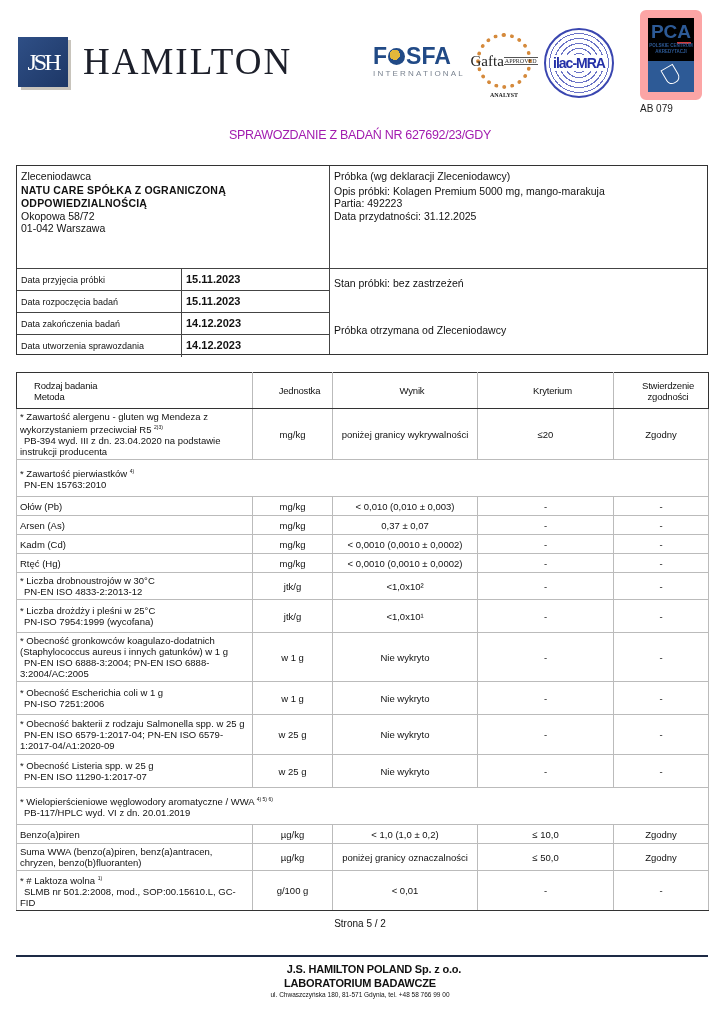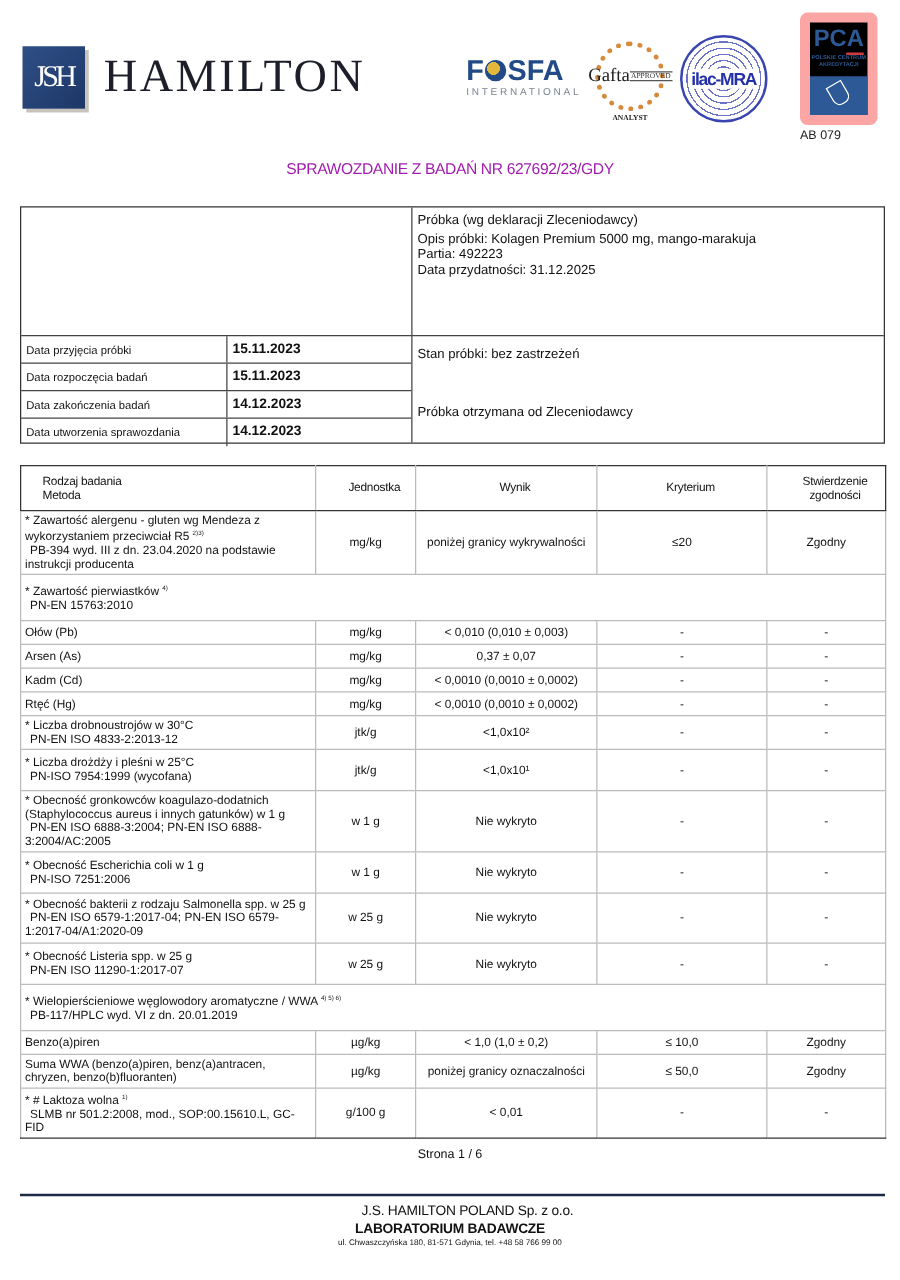--- a/index.html
+++ b/index.html
@@ -65,21 +65,21 @@
   .results td.name { text-align: left; }
   .results td.group { text-align: left; }
   .results tbody tr:last-child td { border-bottom: 1.5px solid #333; }
   .results td sup { font-size: 5px; vertical-align: 4px; }
   .indent { padding-left: 4px; display: inline; }
 
   
   .page-no { position: absolute; left: 0; right: 0; top: 918px; text-align: center; font-size: 10px; }
   .footer-rule { position: absolute; left: 16px; width: 692px; top: 955px; height: 2px; background: #1d2a45; }
   .footer { position: absolute; left: 0; right: 0; top: 962px; text-align: center; }
-  .footer .company { font-size: 11px; font-weight: normal; letter-spacing: -0.2px; line-height: 14px; margin-left: 28px; }
+  .footer .company { font-size: 11px; font-weight: bold; letter-spacing: -0.2px; line-height: 14px; margin-left: 28px; }
   .footer .lab { font-size: 11px; font-weight: bold; letter-spacing: -0.2px; line-height: 14px; }
   .footer .address { font-size: 6.5px; line-height: 10px; }
 </style>
 </head>
 <body>
 
 <div class="logo-jsh">
     <span>JSH</span>
   </div>
 <div class="logo-hamilton">HAMILTON</div>
@@ -110,20 +110,27 @@
   <div class="pca-bottom">
     <span class="pca-flask"></span>
     <div class="pca-badania">BADANIA</div>
   </div>
 </div>
 <div class="pca-ab">AB 079</div>
 
 <div class="report-title">SPRAWOZDANIE Z BADAŃ NR 627692/23/GDY</div>
 
 <div class="info-box">
+  <div class="info-left">
+    <div>Zleceniodawca</div>
+    <div class="company">NATU  CARE SPÓŁKA  Z OGRANICZONĄ</div>
+    <div class="company">ODPOWIEDZIALNOŚCIĄ</div>
+    <div>Okopowa  58/72</div>
+    <div>01-042   Warszawa</div>
+  </div>
   <div class="info-right">
     <div class="sample-head">Próbka (wg deklaracji Zleceniodawcy)</div>
     <div>Opis próbki: Kolagen Premium 5000 mg, mango-marakuja</div>
     <div>Partia: 492223</div>
     <div>Data przydatności: 31.12.2025</div>
   </div>
   <div class="dates">
     <div class="date-row">
       <div class="date-label">Data przyjęcia próbki</div>
       <div class="date-value">15.11.2023</div>
@@ -284,19 +291,19 @@
     <tr style="height:38px">
       <td class="name"><span>* # Laktoza wolna</span> <sup>1)</sup><br><span class="indent">SLMB nr 501.2:2008, mod., SOP:00.15610.L, GC-FID</span></td>
       <td>g/100 g</td>
       <td>&lt; 0,01</td>
       <td>-</td>
       <td>-</td>
     </tr>
   </tbody>
 </table>
 
-<div class="page-no">Strona  1 / 6</div>
+<div class="page-no">Strona  5 / 2</div>
 <div class="footer-rule"></div>
 <div class="footer">
   <div class="company">J.S. HAMILTON POLAND Sp. z o.o.</div>
   <div class="lab">LABORATORIUM BADAWCZE</div>
   <div class="address">ul. Chwaszczyńska 180, 81-571 Gdynia, tel. +48 58 766 99 00</div>
 </div>
 
 </body></html>

